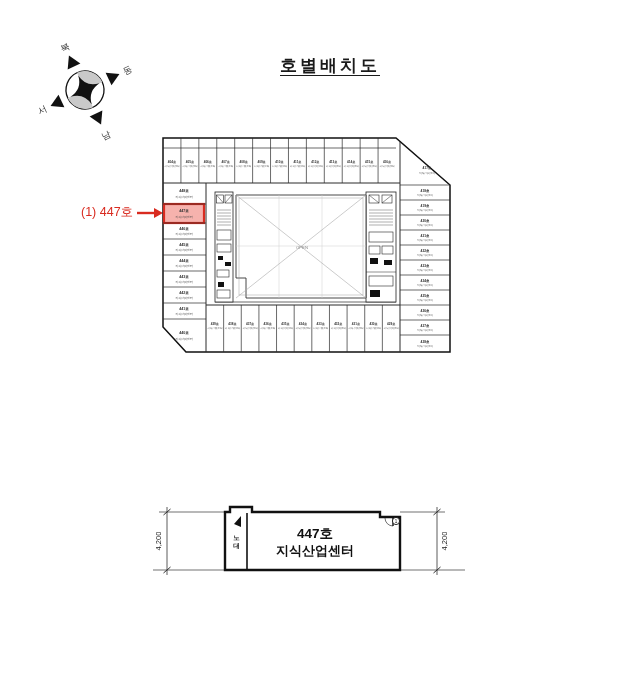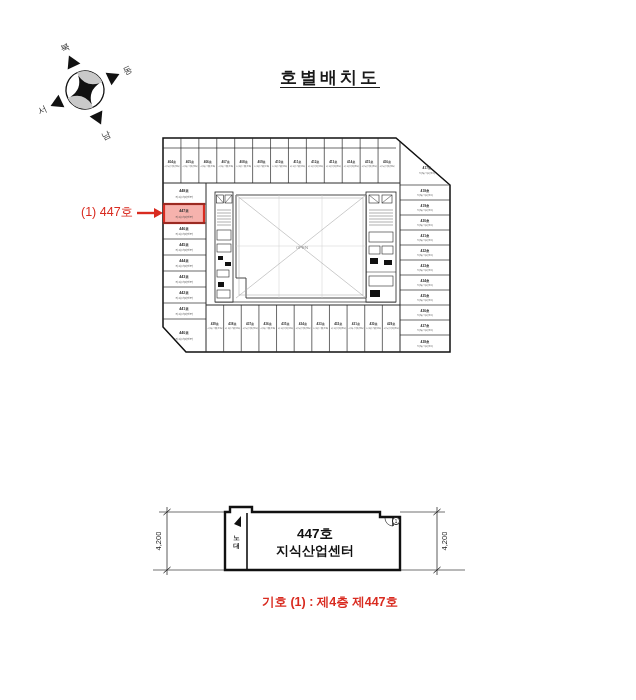--- a/index.html
+++ b/index.html
@@ -33,21 +33,21 @@
       <path d="M60,43 A19,19 0 0 1 79,62 L60,62 Z" fill="#c9c9c9"></path>
       <path d="M60,81 A19,19 0 0 1 41,62 L60,62 Z" fill="#c9c9c9"></path>
       <path d="M60,46 Q62,60 76,62 Q62,64 60,78 Q58,64 44,62 Q58,60 60,46 Z" fill="#111"></path>
       <text x="60" y="18" text-anchor="middle" font-size="9" fill="#333">북</text>
       <text x="107" y="65" text-anchor="middle" font-size="9" fill="#333">동</text>
       <text x="60" y="115" text-anchor="middle" font-size="9" fill="#333">남</text>
       <text x="13" y="65" text-anchor="middle" font-size="9" fill="#333">서</text>
     </g>
   </svg>
 
-  <div class="sec-title" style="top:66px">호별배치도</div>
+  <div class="sec-title" style="top:54px">호별배치도</div>
 
   <div class="callout">
     <span>(1) 447호</span>
     <svg width="28" height="12" viewBox="0 0 28 12">
       <line x1="1" y1="6" x2="19" y2="6" stroke="#d92b20" stroke-width="2.4"></line>
       <polygon points="18,1 27,6 18,11" fill="#d92b20"></polygon>
     </svg>
   </div>
 
   <svg id="plan-svg" class="abs" style="left:160px;top:126px" width="300" height="232" viewBox="0 0 300 232">
@@ -295,17 +295,14 @@
       <path d="M240,30 A8,8 0 0 1 232,22" fill="none" stroke="#333" stroke-width="0.7"></path>
       <line x1="240" y1="22" x2="240" y2="30" stroke="#111" stroke-width="1.4"></line>
       <circle cx="243" cy="25" r="3.6" fill="#fff" stroke="#111" stroke-width="0.9"></circle>
       <text x="243" y="27" text-anchor="middle" font-size="4.5" fill="#111">1</text>
     </g>
 
     <text x="162" y="42" text-anchor="middle" font-size="13.5" font-weight="700" fill="#111">447호</text>
     <text x="162" y="59" text-anchor="middle" font-size="13" font-weight="700" fill="#111">지식산업센터</text>
   </svg>
 
-  <div class="caption">
-    <span>기호 </span><span>(1)</span><span> : 제4층 제447호</span>
-  </div>
 
 </div>
 
 </body></html>

